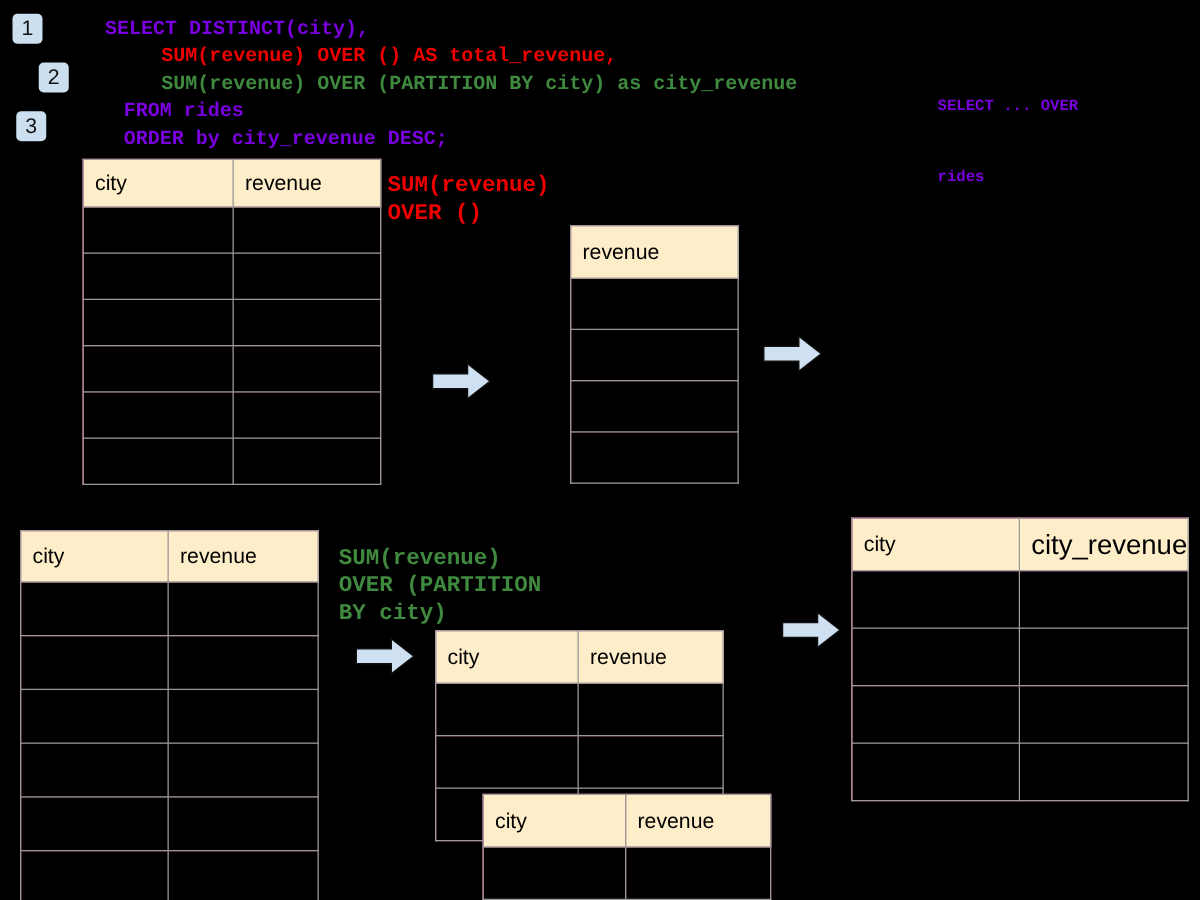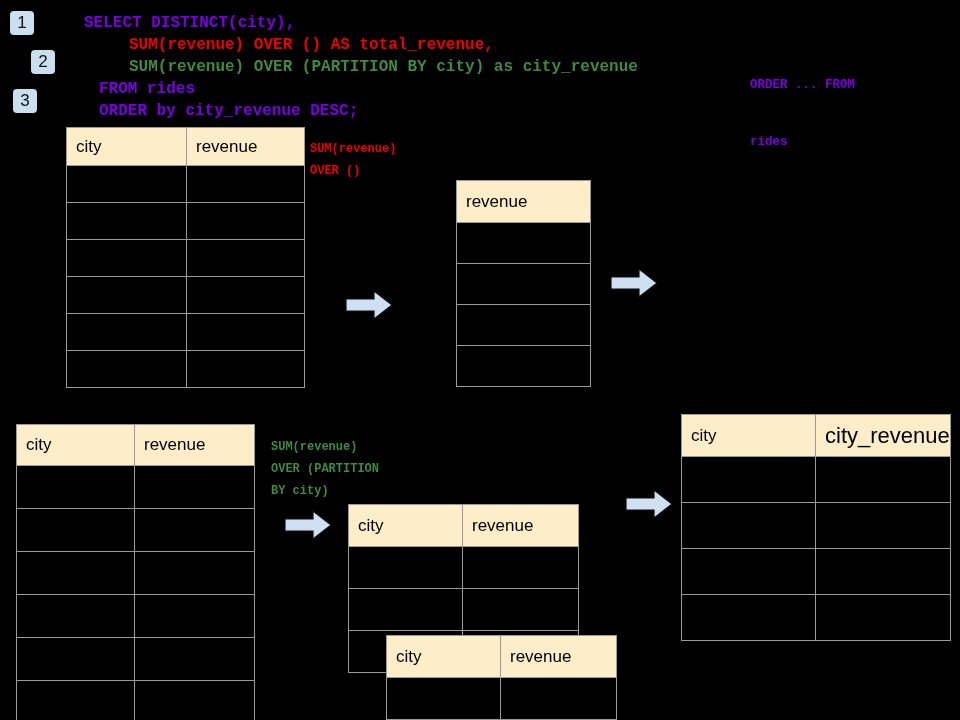--- a/index.html
+++ b/index.html
@@ -51,21 +51,21 @@
     line-height: 19px;
     font-weight: bold;
     color: #7a00e0;
     white-space: pre;
   }
 
   
   .annot {
     position: absolute;
     font-family: "Liberation Mono", monospace;
-    font-size: 12px;
+    font-size: 18px;
     line-height: 22px;
     font-weight: bold;
     white-space: pre;
   }
   .annot-red   { color: #ee0000; }
   .annot-green { color: #3f8a3f; }
 
   
   .tbl {
     position: absolute;
@@ -102,21 +102,21 @@
 
   <div id="badges-layer">
       <div class="badge" style="left: 10px; top: 11px;">1</div>
       <div class="badge" style="left: 31px; top: 50px;">2</div>
       <div class="badge" style="left: 13px; top: 89px;">3</div>
     </div>
 
   <div class="sql" id="sql-block" style="left:84px; top:12px;"><div class="sql sql-purple" style="position: relative; left: 0px;">SELECT DISTINCT(city),</div><div class="sql sql-red" style="position: relative; left: 45px;">SUM(revenue) OVER () AS total_revenue,</div><div class="sql sql-green" style="position: relative; left: 45px;">SUM(revenue) OVER (PARTITION BY city) as city_revenue</div><div class="sql sql-purple" style="position: relative; left: 15px;">FROM rides</div><div class="sql sql-purple" style="position: relative; left: 15px;">ORDER by city_revenue DESC;</div></div>
 
   <div class="sql-note" style="left:750px; top:38px;">
-    <div>ORDER ... FROM</div>
+    <div>SELECT ... OVER</div>
     <div>rides</div>
   </div>
 
   <div id="annots-layer">
       <div class="annot annot-red" style="left: 310px; top: 138px;">SUM(revenue)
 OVER ()</div>
       <div class="annot annot-green" style="left: 271px; top: 436px;">SUM(revenue)
 OVER (PARTITION
 BY city)</div>
     </div>

